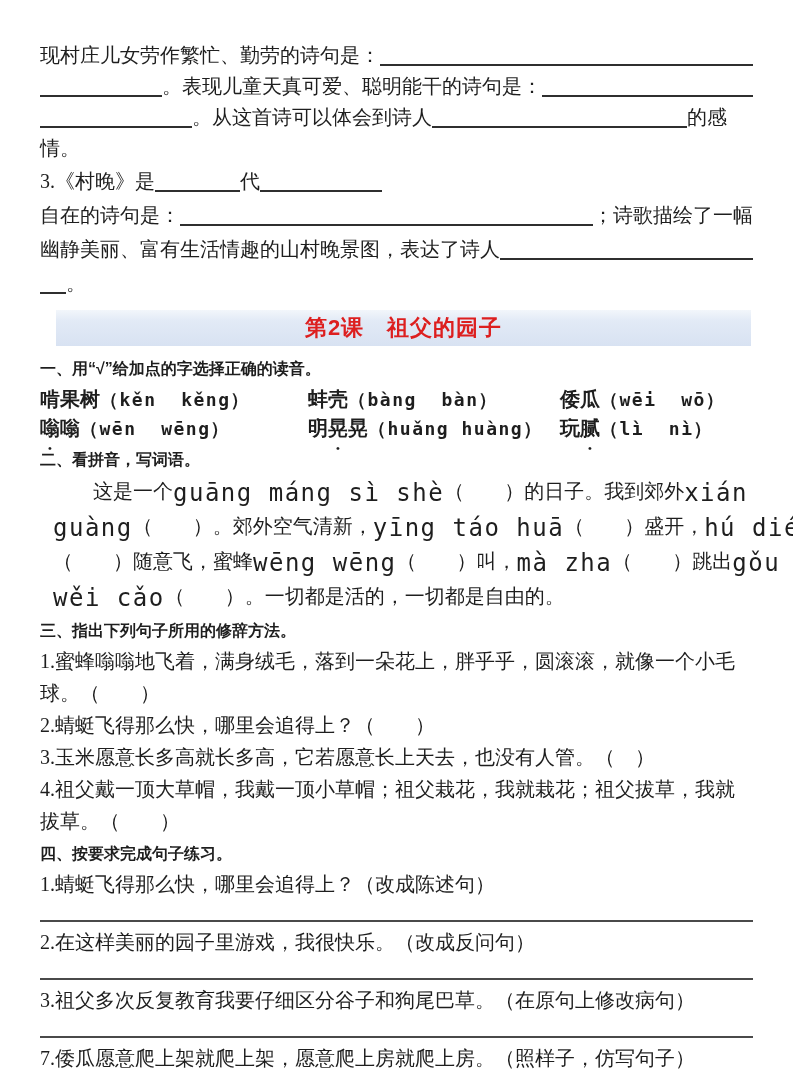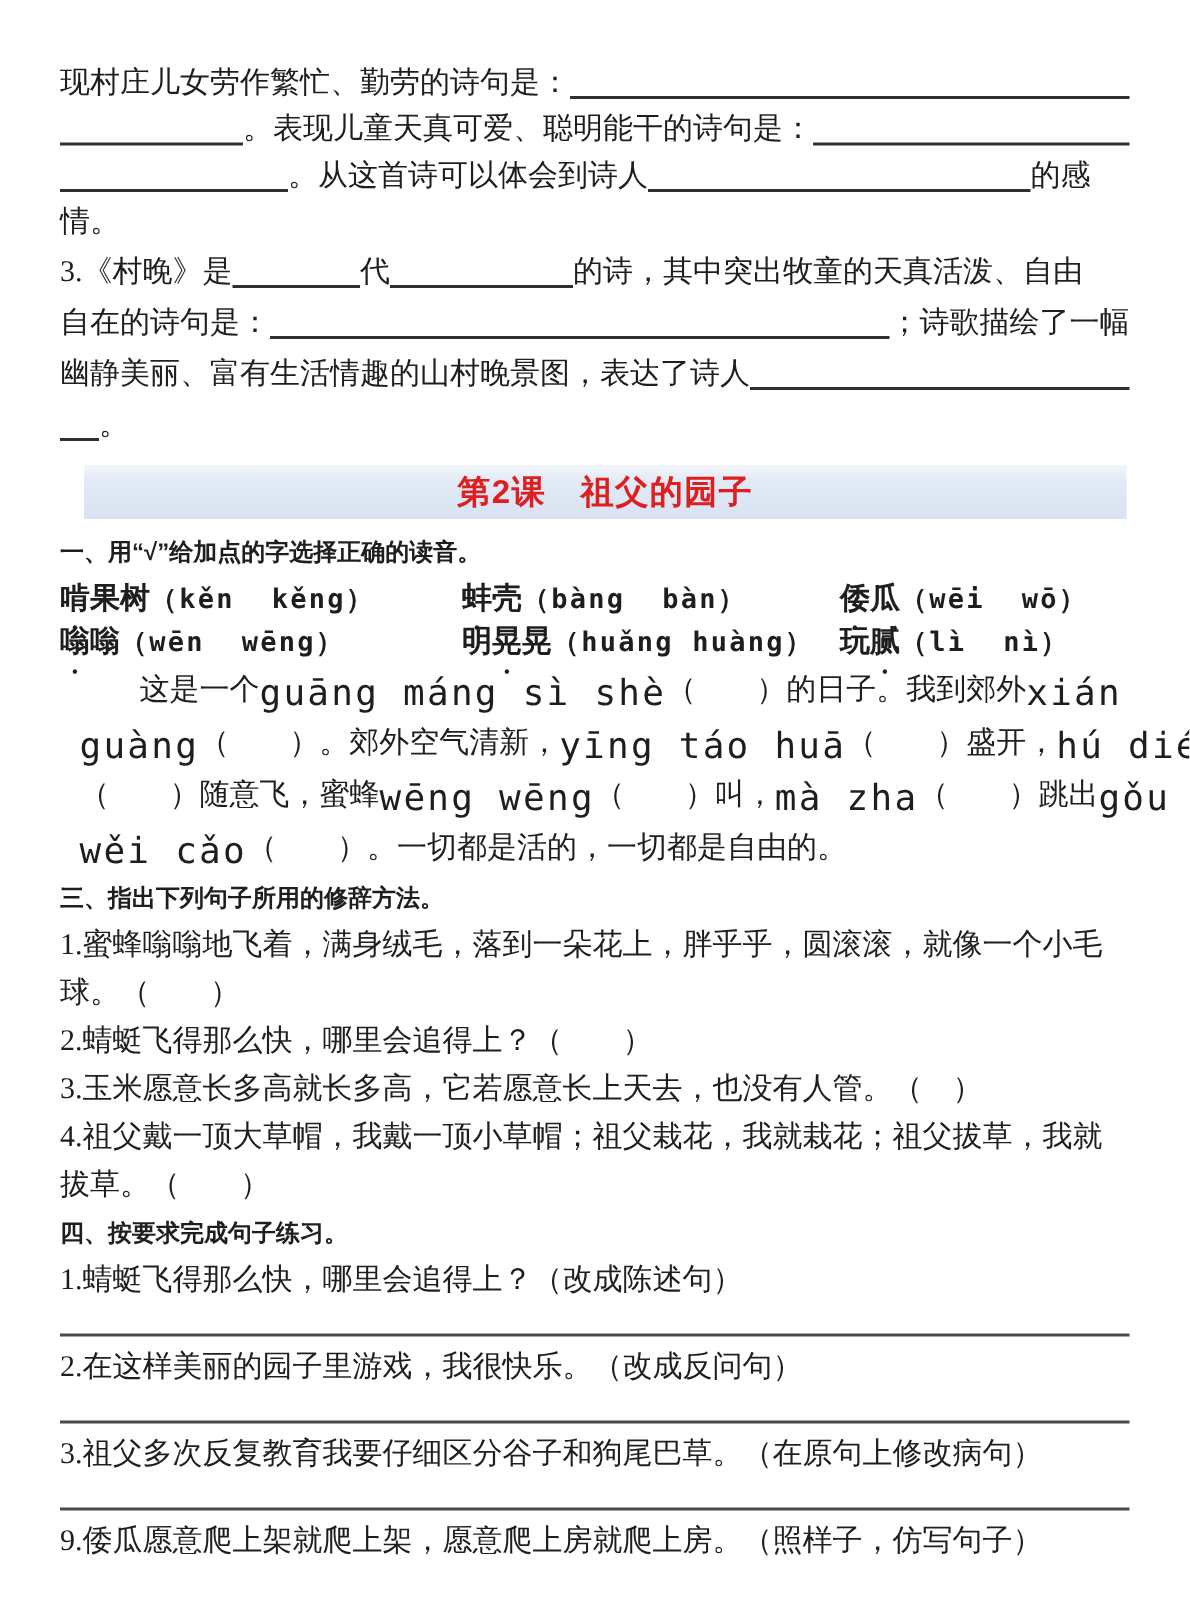--- a/index.html
+++ b/index.html
@@ -100,21 +100,20 @@
         <span class="cn">情。</span>
       </div>
     </div>
 
   <div class="q3" id="q3-lines">
       <div class="line">
         <span class="cn">3.《村晚》是</span>
         <span class="blank" style="width: 85px;"></span>
         <span class="cn">代</span>
         <span class="blank" style="width: 122px;"></span>
-        <span class="cn">的诗，其中突出牧童的天真活泼、自由</span>
       </div>
       <div class="line">
         <span class="cn">自在的诗句是：</span>
         <span class="blank fill"></span>
         <span class="cn">；诗歌描绘了一幅</span>
       </div>
       <div class="line">
         <span class="cn">幽静美丽、富有生活情趣的山村晚景图，表达了诗人</span>
         <span class="blank fill"></span>
       </div>
@@ -131,20 +130,21 @@
   <div class="sec-heading">一、用“√”给加点的字选择正确的读音。</div>
   <div class="words-grid" id="s1-grid">
       <div class="word-cell"><span><span class="dotchar">啃</span><span>果</span><span>树</span></span><span class="py">（kěn  kěng）</span></div>
       <div class="word-cell"><span><span class="dotchar">蚌</span><span>壳</span></span><span class="py">（bàng  bàn）</span></div>
       <div class="word-cell"><span><span class="dotchar">倭</span><span>瓜</span></span><span class="py">（wēi  wō）</span></div>
       <div class="word-cell"><span><span class="dotchar">嗡</span><span>嗡</span></span><span class="py">（wēn  wēng）</span></div>
       <div class="word-cell"><span><span>明</span><span class="dotchar">晃</span><span>晃</span></span><span class="py">（huǎng huàng）</span></div>
       <div class="word-cell"><span><span>玩</span><span class="dotchar">腻</span></span><span class="py">（lì  nì）</span></div>
     </div>
 
+  <div class="sec-heading">二、看拼音，写词语。</div>
   <div class="para" id="s2-lines">
       <div class="line">
         <span class="cn">　　这是一个</span>
         <span class="py">guāng máng sì shè</span>
         <span class="cn">（　　）的日子。我到郊外</span>
         <span class="py">xián</span>
       </div>
       <div class="line">
         <span class="py">guàng</span>
         <span class="cn">（　　）。郊外空气清新，</span>
@@ -175,16 +175,16 @@
     </div>
 
   <div class="sec-heading">四、按要求完成句子练习。</div>
   <div class="s4" id="s4-items">
       <div class="sent">1.蜻蜓飞得那么快，哪里会追得上？（改成陈述句）</div>
       <div class="rule"></div>
       <div class="sent">2.在这样美丽的园子里游戏，我很快乐。（改成反问句）</div>
       <div class="rule"></div>
       <div class="sent">3.祖父多次反复教育我要仔细区分谷子和狗尾巴草。（在原句上修改病句）</div>
       <div class="rule"></div>
-      <div class="sent">9.倭瓜愿意爬上架就爬上架，愿意爬上房就爬上房。（照样子，仿写句子）</div>
+      <div class="sent">7.倭瓜愿意爬上架就爬上架，愿意爬上房就爬上房。（照样子，仿写句子）</div>
     </div>
 
 </div>
 
 </body></html>

